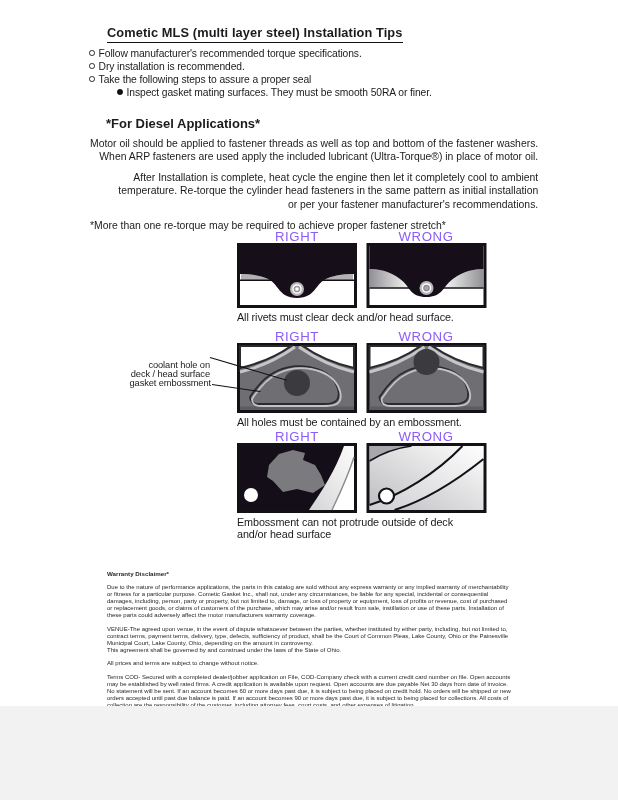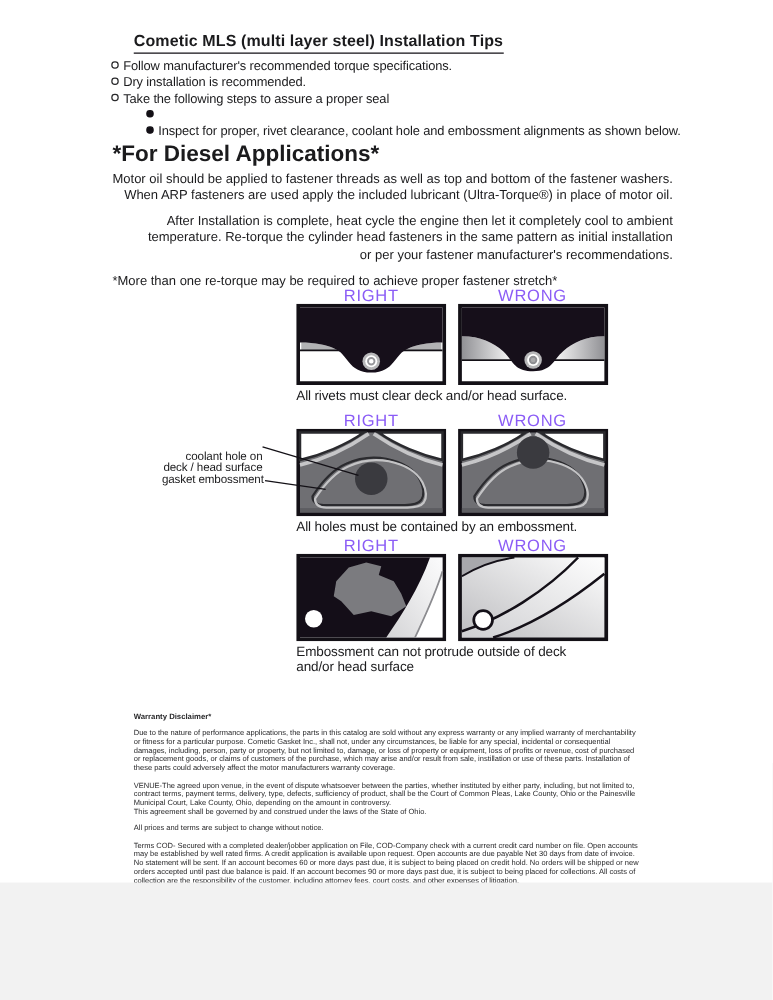--- a/index.html
+++ b/index.html
@@ -19,21 +19,21 @@
   
   .tips{position:absolute;left:89px;top:47px;font-size:10.3px;letter-spacing:-0.1px;}
   .tips .row{height:13px;line-height:13px;white-space:nowrap;}
   .tips .row.sub{margin-left:28px;}
   .marker{display:inline-block;width:3.6px;height:3.6px;border:1px solid #2a2a2c;border-radius:50%;
     margin-right:4px;vertical-align:1.5px;background:transparent;}
   .marker.dot{background:#131016;border-color:#131016;}
 
   
   .diesel{position:absolute;left:90px;top:117px;font-size:10.4px;line-height:13.6px;}
-  .diesel h2{font-size:18px;font-weight:bold;margin:0 0 6px 0;}
+  .diesel h2{font-size:13px;font-weight:bold;margin:0 0 6px 16px;}
   .diesel .para{margin:0 0 7px 0;}
   .ln{white-space:nowrap;text-align:right;}
 
   
   .diagram{position:absolute;left:237px;width:250px;}
   #d1{top:231px;} #d2{top:331px;} #d3{top:431px;}
   .dlabels{position:relative;height:12px;}
   .dlabel{position:absolute;top:0;transform:translateX(-50%);
     font-size:13.2px;letter-spacing:0.6px;line-height:12px;color:#8b5cf6;}
   .panels{display:flex;gap:9px;margin-top:0;}
@@ -62,22 +62,21 @@
 <body>
 
 <div class="sheet">
 
   <div class="title">Cometic MLS (multi layer steel) Installation Tips</div>
 
   <div class="tips">
     <div class="row"><span class="marker"></span><span>Follow manufacturer's recommended torque specifications.</span></div>
     <div class="row"><span class="marker"></span><span>Dry installation is recommended.</span></div>
     <div class="row"><span class="marker"></span><span>Take the following steps to assure a proper seal</span></div>
-    <div class="row sub"><span class="marker dot"></span></div>
-    <div class="row sub"><span class="marker dot"></span><span>Inspect for proper, rivet clearance, coolant hole and embossment alignments as shown below.</span></div>
+    <div class="row sub"><span class="marker dot"></span><span>Inspect gasket mating surfaces.  They must be smooth 50RA or finer.</span></div>
   </div>
 
   <div class="diesel">
     <h2>*For Diesel Applications*</h2>
     <div class="para">
       <div class="ln">Motor oil should be applied to fastener threads as well as top and bottom of the fastener washers.</div>
       <div class="ln">When ARP fasteners are used apply the included lubricant (Ultra-Torque®) in place of motor oil.</div>
     </div>
     <div class="para">
       <div class="ln">After Installation is complete, heat cycle the engine then let it completely cool to ambient</div>

